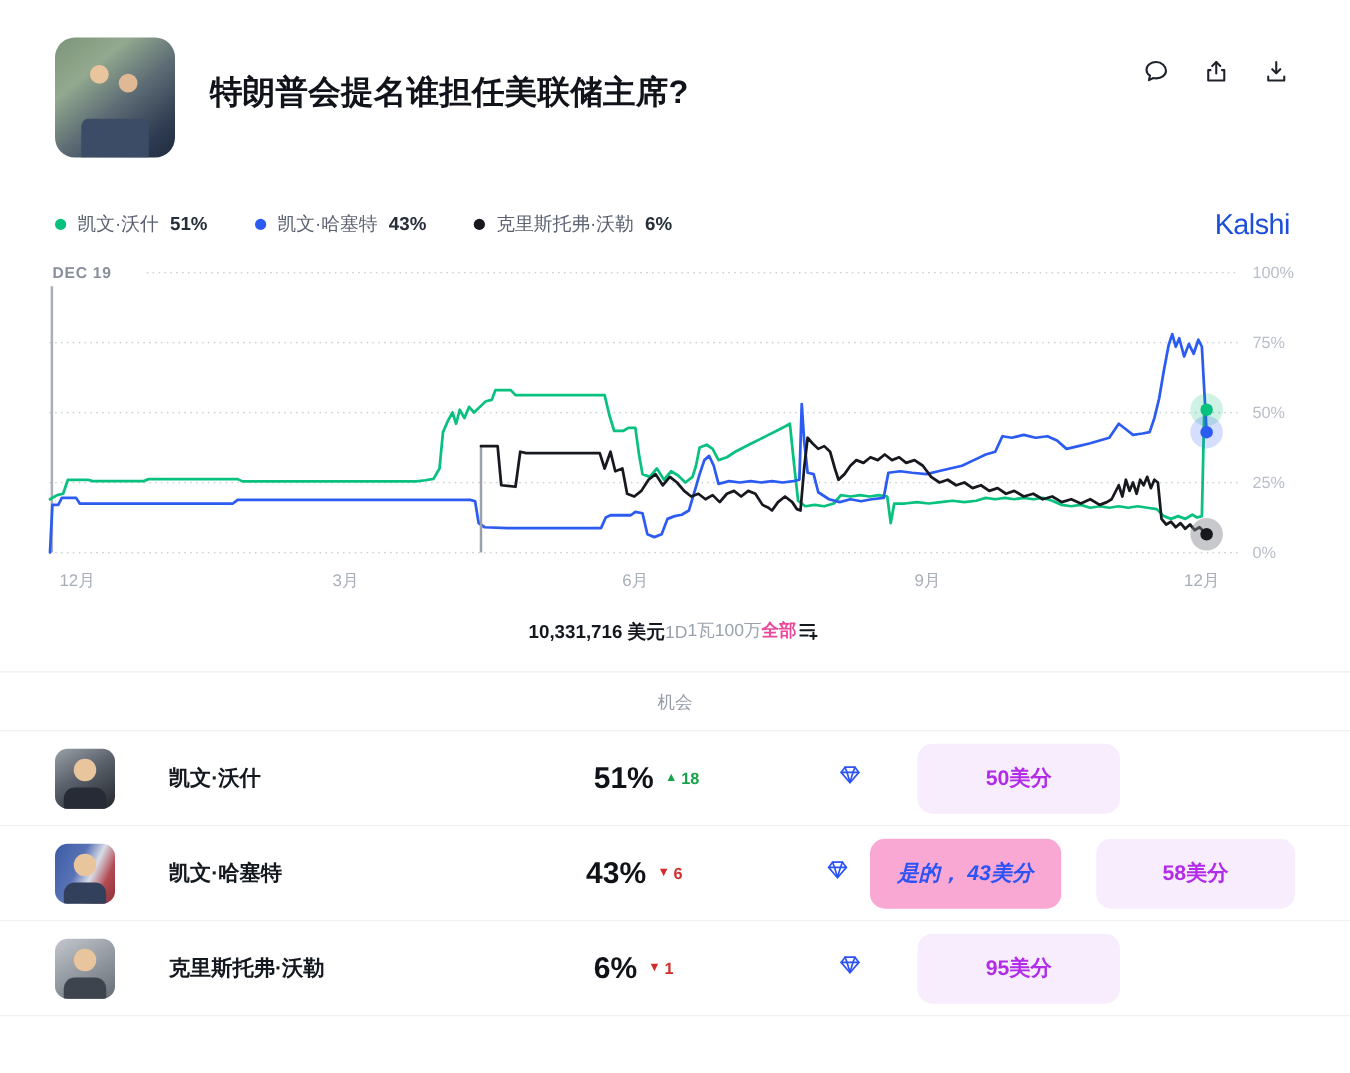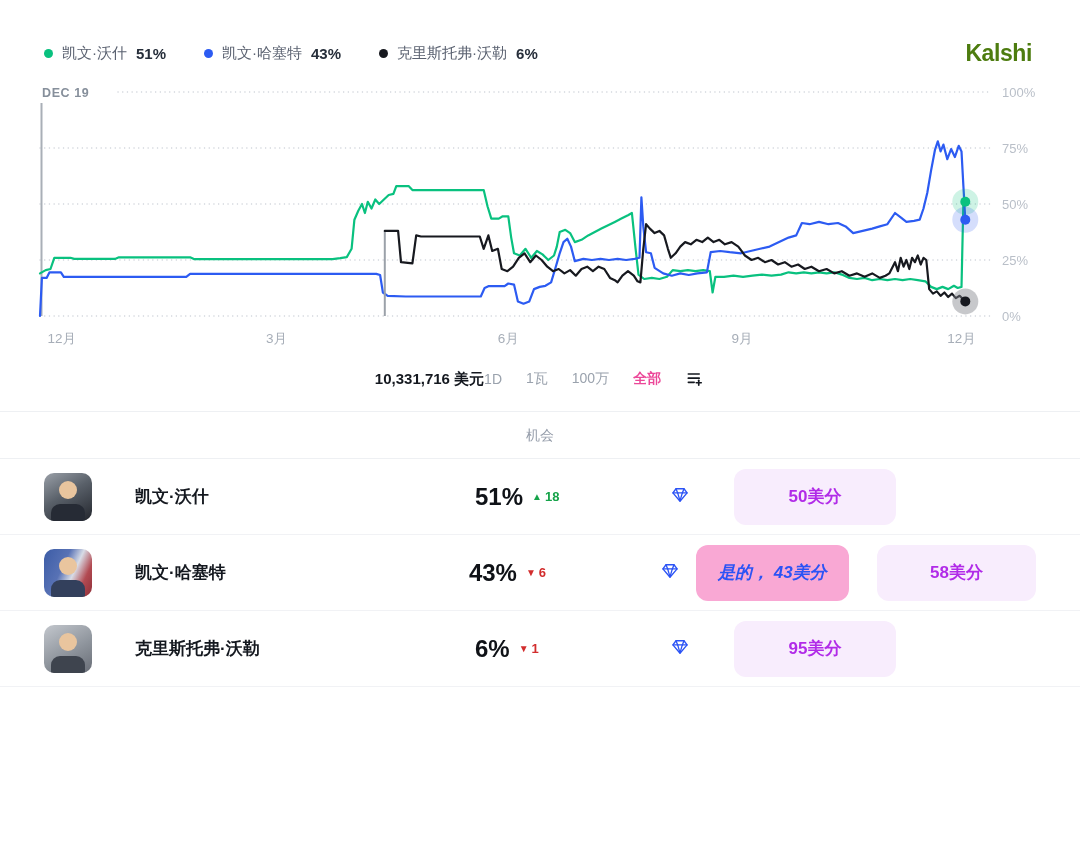--- a/index.html
+++ b/index.html
@@ -27,36 +27,36 @@
   .hicon svg { width:22px; height:22px; stroke:#1d222b; stroke-width:1.8; fill:none; stroke-linecap:round; stroke-linejoin:round; }
 
   
   .legend-row { display:flex; align-items:center; justify-content:space-between; padding:0 48px 0 44px; margin-top:40px; }
   .legend { display:flex; gap:38px; align-items:center; }
   .litem { display:flex; align-items:center; gap:9px; cursor:pointer; }
   .ldot { width:9px; height:9px; border-radius:50%; }
   .ldot.g { background:#09c17f; } .ldot.b { background:#2c5bf2; } .ldot.k { background:#17191f; }
   .lname { font-size:15px; color:#5b6271; }
   .lval  { font-size:15px; font-weight:700; color:#262e3a; }
-  .logo { font-size:23px; font-weight:700; color:#4d7c0f; letter-spacing:-0.4px; }
+  .logo { font-size:23px; font-weight:400; color:#1d4ed8; letter-spacing:-0.4px; }
 
   
   .chart-wrap { margin-top:14px; }
   #chart-svg { display:block; }
   #chart-svg .grid { stroke:#ced2d9; stroke-width:1.4; stroke-dasharray:0.1 4.6; stroke-linecap:round; }
   #chart-svg .axis { stroke:#a9afb7; stroke-width:2; }
   #chart-svg .startmark { stroke:#9ba1a9; stroke-width:2; }
   #chart-svg .ylab { fill:#b9bfc8; font-size:13px; }
   #chart-svg .mlab { fill:#a7aeb8; font-size:13.5px; }
   #chart-svg .declab { fill:#868f9b; font-size:12.5px; font-weight:600; letter-spacing:0.6px; }
 
   
   .meta-row { display:flex; align-items:center; justify-content:center; padding:0 44px; margin-top:16px; }
   .volume { font-size:15px; font-weight:700; color:#14181f; }
-  .ranges { display:flex; align-items:center; gap:24px; }
+  .ranges { display:flex; align-items:center; }
   .range { font-size:14px; color:#9aa2ad; cursor:pointer; }
   .range.active { color:#ec4899; font-weight:700; }
   .licon { width:20px; height:20px; cursor:pointer; }
   .licon svg { width:20px; height:20px; stroke:#14181f; stroke-width:2; fill:none; stroke-linecap:round; }
 
   
   .tbl { margin-top:22px; border-top:1px solid #eef0f3; }
   .tbl-head { text-align:center; color:#959daa; font-size:14px; padding:15px 0 13px 0; border-bottom:1px solid #eef0f3; }
   .row { display:flex; align-items:center; height:76px; padding:0 44px; border-bottom:1px solid #f1f2f5; cursor:pointer; }
   .avatar { width:48px; height:48px; border-radius:10px; position:relative; overflow:hidden; flex:0 0 auto; }
@@ -82,20 +82,45 @@
   .btn-yes { width:156px; }
   .btn-yes.primary { background:#2b53f5; color:#ffffff; }
   .btn-yes.light { background:#f9a8d4; color:#2b53f5;font-style:italic; }
   .btn-no { width:162px; margin-left:28px; background:#f8edfd; color:#b12be8; }
 </style>
 </head>
 <body>
 
 <div class="page">
 
+  <div class="hdr">
+    <div class="thumb"></div>
+    <div class="title">特朗普会提名谁担任美联储主席?</div>
+    <div class="hdr-icons">
+      <span class="hicon">
+        <svg viewBox="0 0 24 24">
+            <path d="M12 4c-4.7 0-8.5 2.9-8.5 6.6 0 2.1 1.2 4 3.1 5.2L5.6 19.8l3.9-1.9c.8.2 1.6.3 2.5.3 4.7 0 8.5-2.9 8.5-6.6S16.7 4 12 4z"></path>
+          </svg>
+      </span>
+      <span class="hicon">
+        <svg viewBox="0 0 24 24">
+            <path d="M8.5 7.5L12 4l3.5 3.5"></path>
+            <path d="M12 4v10"></path>
+            <path d="M7 11H5v9h14v-9h-2"></path>
+          </svg>
+      </span>
+      <span class="hicon">
+        <svg viewBox="0 0 24 24">
+            <path d="M12 4v9.5"></path>
+            <path d="M8.5 10.2l3.5 3.5 3.5-3.5"></path>
+            <path d="M5 16.5v3.5h14v-3.5"></path>
+          </svg>
+      </span>
+    </div>
+  </div>
 
   <div class="legend-row">
     <div class="legend">
       <div class="litem">
         <span class="ldot g"></span>
         <span class="lname">凯文·沃什</span>
         <span class="lval">51%</span>
       </div>
       <div class="litem">
         <span class="ldot b"></span>

